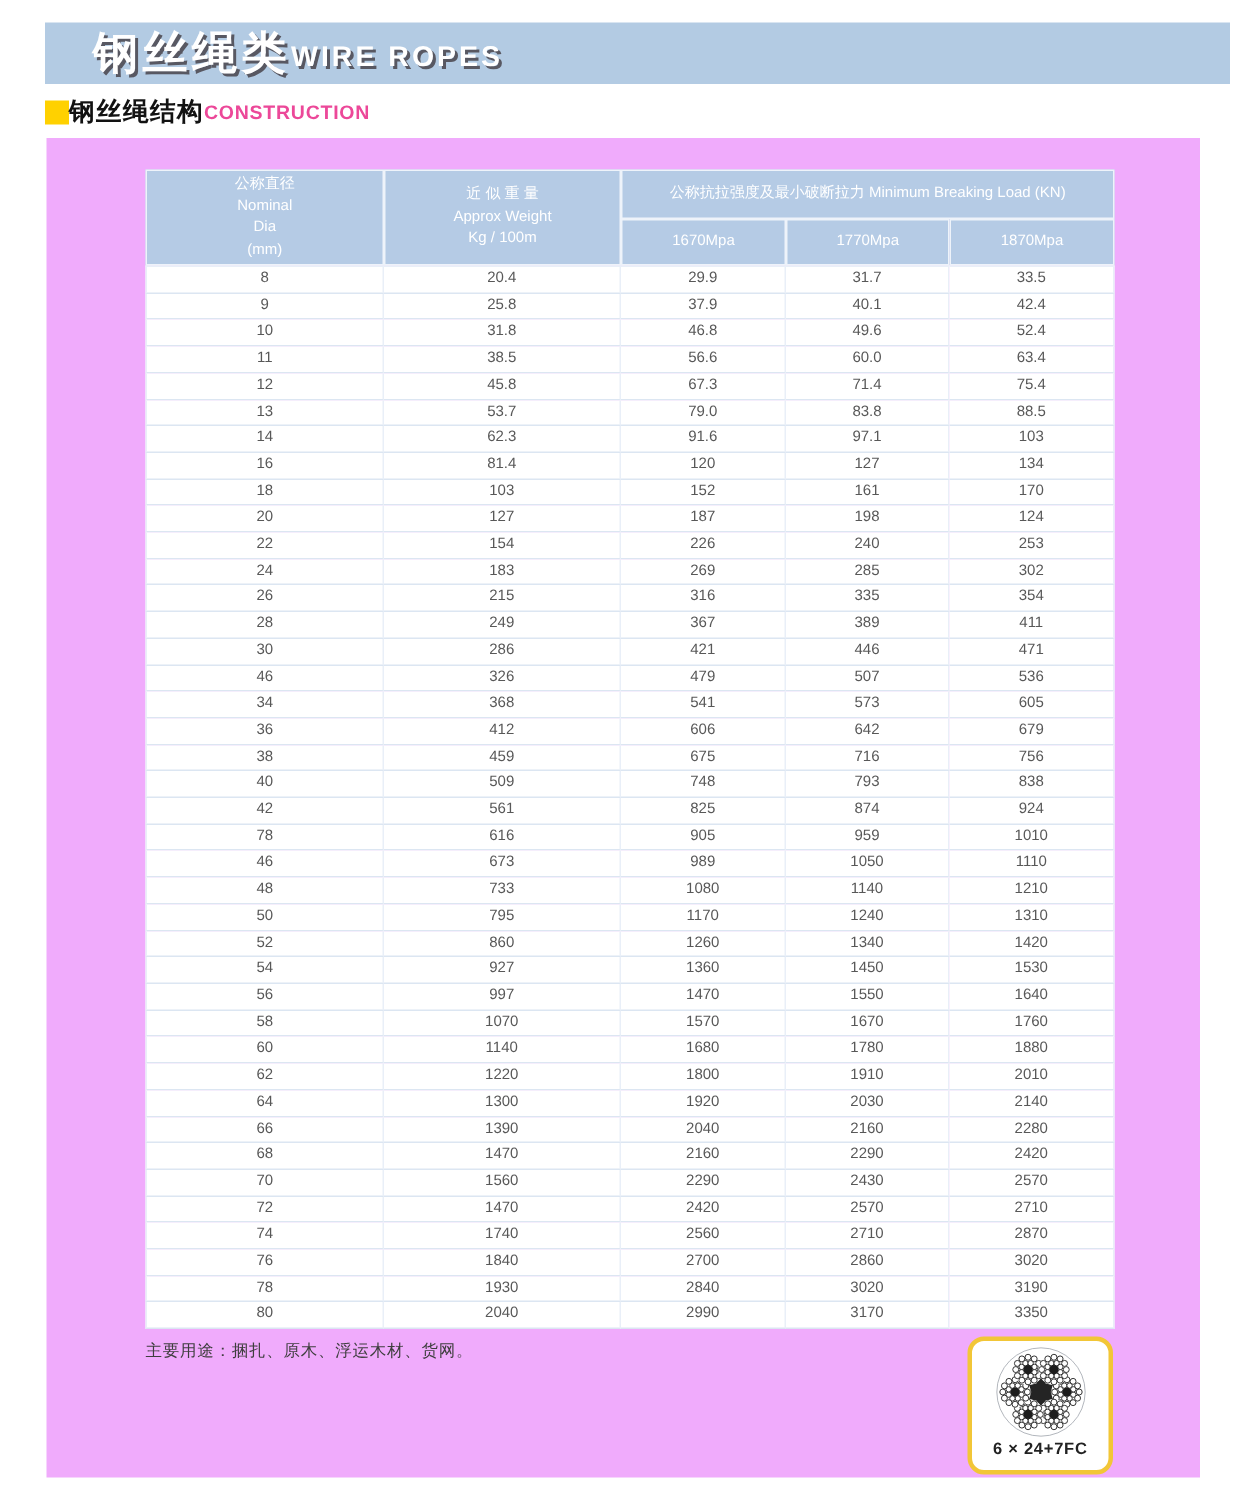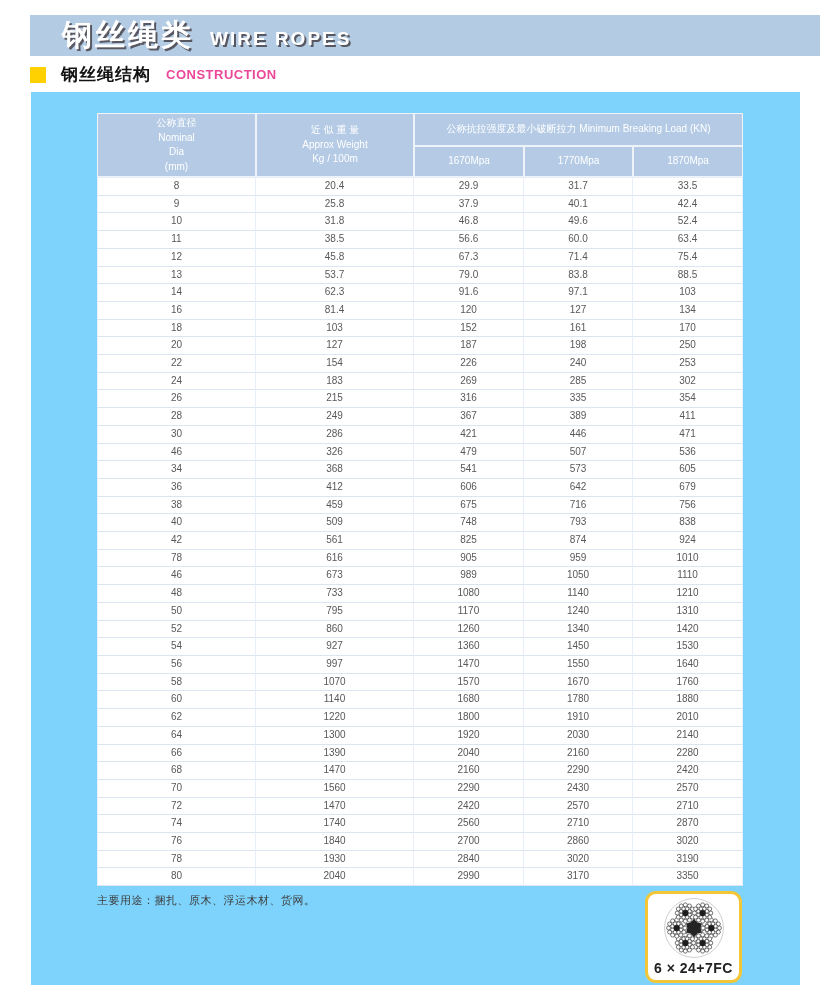--- a/index.html
+++ b/index.html
@@ -4,42 +4,42 @@
 <style>
   html,body{margin:0;padding:0;}
   body{
     width:830px;height:1000px;position:relative;background:#ffffff;
     font-family:"Liberation Sans","DejaVu Sans",sans-serif;
     -webkit-font-smoothing:antialiased;
   }
   
   .banner{
     position:absolute;left:30px;top:15px;width:790px;height:41px;
-    background:#b3cbe3;display:flex;align-items:center;gap:16px;
+    background:#b3cbe3;display:flex;align-items:center;
     padding-left:32px;box-sizing:border-box;
   }
   .banner-zh{
     font-size:30px;font-weight:bold;color:#ffffff;letter-spacing:3px;
     text-shadow:2px 2px 0 #585862;
   }
   .banner-en{
     font-size:19px;font-weight:bold;color:#ffffff;letter-spacing:2px;
     text-shadow:2px 2px 0 #585862;margin-top:7px;text-align:right;
   }
   
   .section-head{
-    position:absolute;left:30px;top:63px;display:flex;align-items:center;gap:15px;
+    position:absolute;left:30px;top:63px;display:flex;align-items:center;
   }
   .bullet{width:16px;height:16px;background:#ffd100;flex:0 0 auto;}
   .sec-zh{font-size:17px;font-weight:bold;color:#121212;letter-spacing:1px;}
   .sec-en{font-size:13px;font-weight:bold;color:#ec4899;letter-spacing:0.5px;}
   
   .panel{
     position:absolute;left:31px;top:92px;width:769px;height:893px;
-    background:#7dd3fc;
+    background:#f0abfc;
   }
   
   table.spec{
     position:absolute;left:66px;top:21px;width:646px;
     border-collapse:separate;border-spacing:0;table-layout:fixed;
   }
   table.spec th{
     background:#b5cbe5;color:#ffffff;font-weight:normal;
     font-size:10px;line-height:1.45;text-align:center;
     border:1px solid #eef3fa;padding:2px 0;
@@ -61,21 +61,21 @@
     letter-spacing:0.5px;
   }
   
   .diagram{
     position:absolute;left:614px;top:799px;width:97px;height:92px;
     background:#ffffff;border:3px solid #f2c637;border-radius:11px;
     box-sizing:border-box;display:flex;flex-direction:column;align-items:center;
   }
   .diagram svg{width:68px;height:64px;margin-top:2px;}
   .diagram-label{
-    font-size:14px;font-weight:bold;color:#222222;letter-spacing:0.5px;
+    font-size:11px;font-weight:bold;color:#222222;letter-spacing:0.5px;
   }
 </style>
 </head>
 <body>
 
 <div class="banner">
   <span class="banner-zh">钢丝绳类</span>
   <span class="banner-en">WIRE ROPES</span>
 </div>
 
@@ -178,21 +178,21 @@
           <td>103</td>
           <td>152</td>
           <td>161</td>
           <td>170</td>
         </tr>
         <tr>
           <td>20</td>
           <td>127</td>
           <td>187</td>
           <td>198</td>
-          <td>250</td>
+          <td>124</td>
         </tr>
         <tr>
           <td>22</td>
           <td>154</td>
           <td>226</td>
           <td>240</td>
           <td>253</td>
         </tr>
         <tr>
           <td>24</td>

